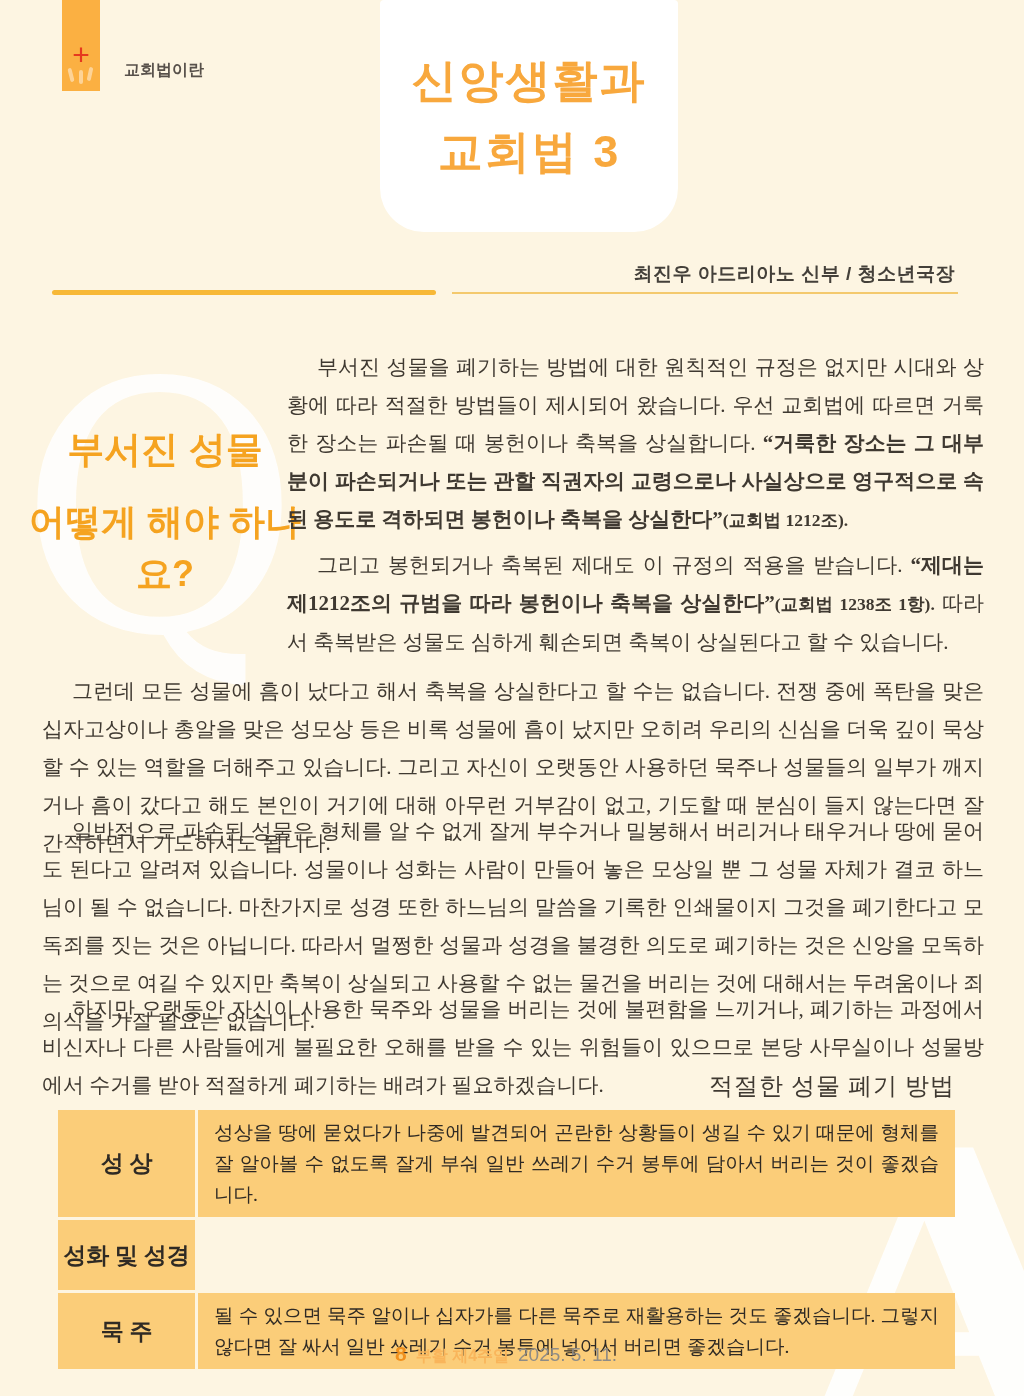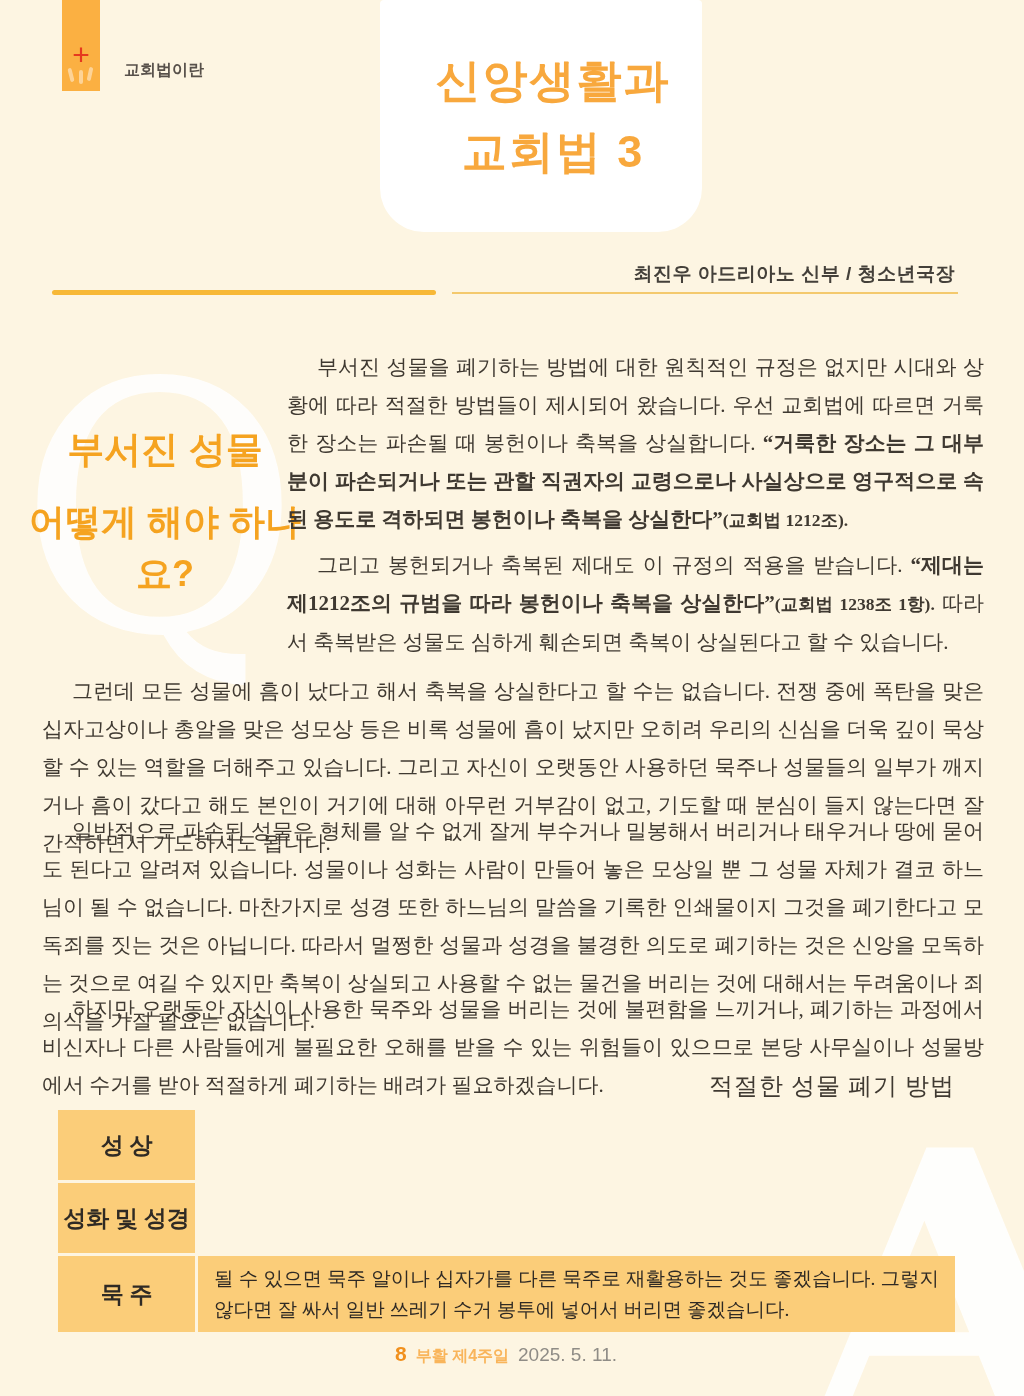--- a/index.html
+++ b/index.html
@@ -57,21 +57,21 @@
     z-index: 2;
   }
 
   
   .title-box {
     left: 380px; top: 0; width: 298px; height: 232px;
     background: var(--panel-white, #ffffff);
     border-radius: 4px 4px 44px 44px;
     z-index: 2;
     display: flex; flex-direction: column; align-items: center;
-    justify-content: center; gap: 26px; padding-left: 24px;
+    justify-content: center; gap: 26px;
   }
   .title-line {
     font-family: "Liberation Sans", sans-serif;
     font-size: 45px; font-weight: 700; letter-spacing: 2px;
     color: var(--title-orange, #f8a83d);
     line-height: 1;
   }
 
   .author {
     top: 261px; right: 69px;
@@ -197,20 +197,21 @@
 
 <p class="para col-full" style="top:812px">일반적으로 파손된 성물은 형체를 알 수 없게 잘게 부수거나 밀봉해서 버리거나 태우거나 땅에 묻어도 된다고 알려져 있습니다. 성물이나 성화는 사람이 만들어 놓은 모상일 뿐 그 성물 자체가 결코 하느님이 될 수 없습니다. 마찬가지로 성경 또한 하느님의 말씀을 기록한 인쇄물이지 그것을 폐기한다고 모독죄를 짓는 것은 아닙니다. 따라서 멀쩡한 성물과 성경을 불경한 의도로 폐기하는 것은 신앙을 모독하는 것으로 여길 수 있지만 축복이 상실되고 사용할 수 없는 물건을 버리는 것에 대해서는 두려움이나 죄의식을 가질 필요는 없습니다.</p>
 
 <p class="para col-full" style="top:990px">하지만 오랫동안 자신이 사용한 묵주와 성물을 버리는 것에 불편함을 느끼거나, 폐기하는 과정에서 비신자나 다른 사람들에게 불필요한 오해를 받을 수 있는 위험들이 있으므로 본당 사무실이나 성물방에서 수거를 받아 적절하게 폐기하는 배려가 필요하겠습니다.</p>
 
 <div class="abs table-title">적절한 성물 폐기 방법</div>
 
 <div class="abs disposal-table">
   <div class="t-row">
     <div class="t-label">성  상</div>
+    <div class="t-text">성상을 땅에 묻었다가 나중에 발견되어 곤란한 상황들이 생길 수 있기 때문에 형체를 잘 알아볼 수 없도록 잘게 부숴 일반 쓰레기 수거 봉투에 담아서 버리는 것이 좋겠습니다.</div>
   </div>
   <div class="t-row">
     <div class="t-label">성화 및 성경</div>
   </div>
   <div class="t-row">
     <div class="t-label">묵  주</div>
     <div class="t-text">될 수 있으면 묵주 알이나 십자가를 다른 묵주로 재활용하는 것도 좋겠습니다.  그렇지 않다면 잘 싸서 일반 쓰레기 수거 봉투에 넣어서 버리면 좋겠습니다.</div>
   </div>
 </div>
 

